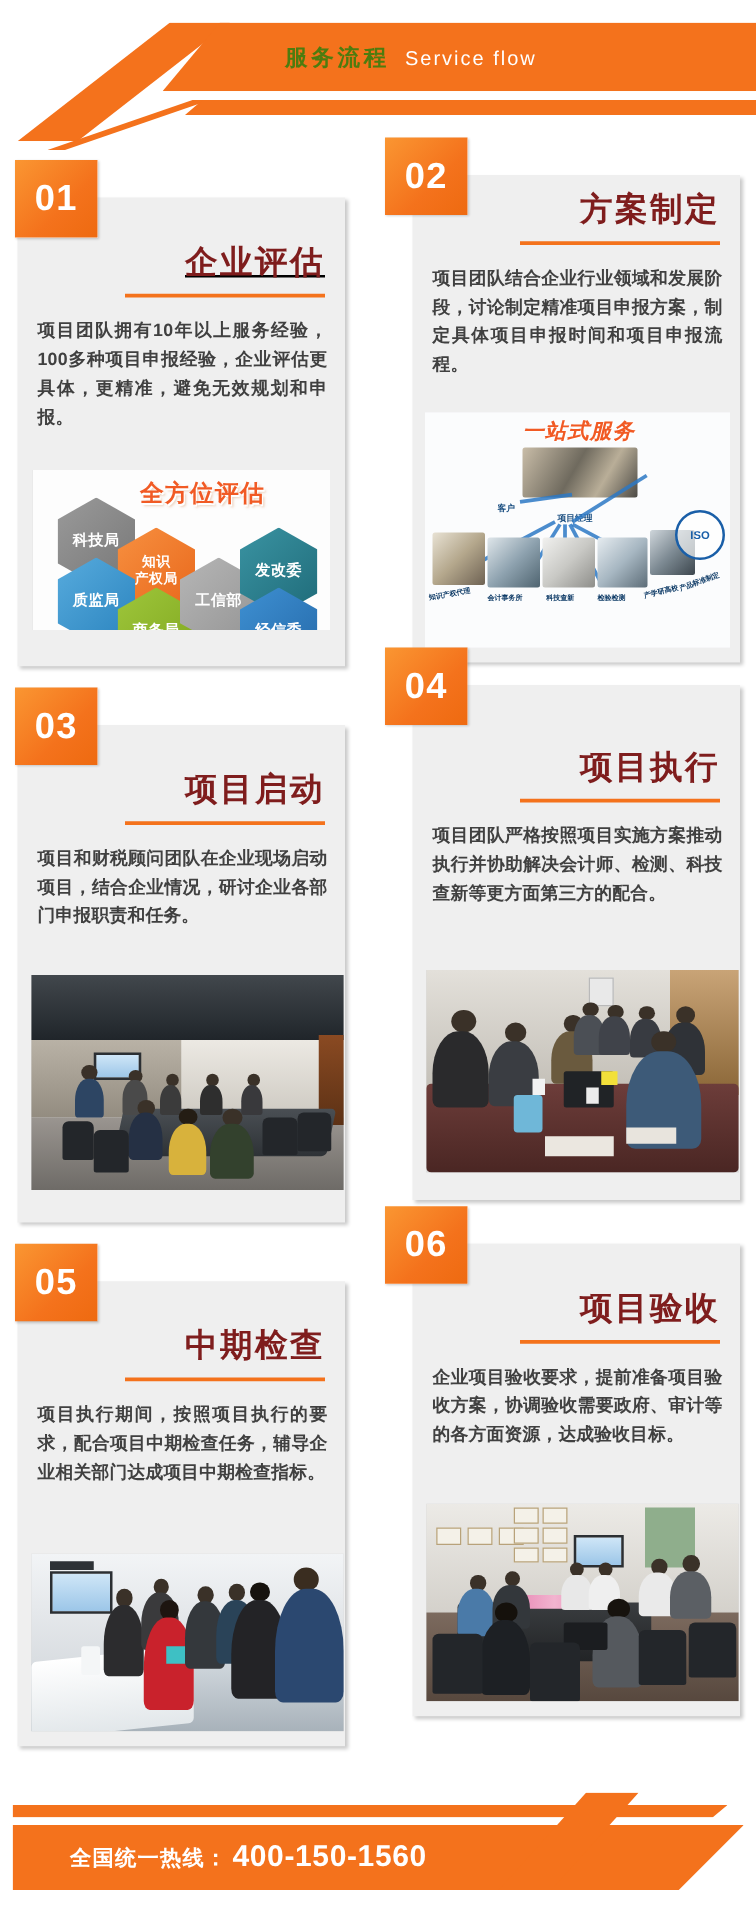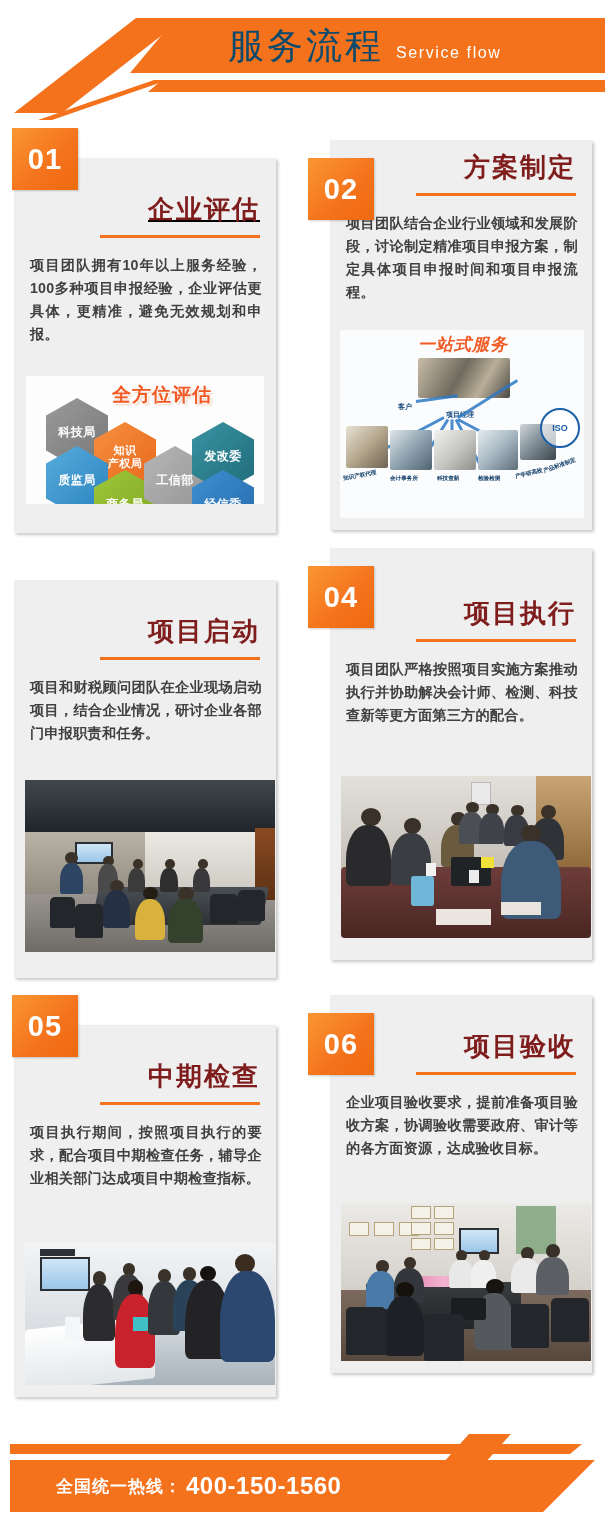--- a/index.html
+++ b/index.html
@@ -30,40 +30,40 @@
   }
   .hdr-stripe-tail {
     position:absolute; left:28px; top:80px; width:140px; height:40px;
     background:#F4721C;
     clip-path: polygon(126px 0, 140px 0, 24px 40px, 10px 40px);
   }
   .hdr-text {
     position:absolute; left:228px; top:22px; height:48px;
     display:flex; align-items:baseline; gap:12px; z-index:5;
   }
-  .hdr-title { font-size:36px; font-weight:normal; color:#0c4a6e; letter-spacing:3px; line-height:48px; }
+  .hdr-title { font-size:18px; font-weight:bold; color:#4d7c0f; letter-spacing:3px; line-height:48px; }
   .hdr-sub { font-size:16px; color:#fff; letter-spacing:1.6px; }
 
   
   .card {
     position:absolute;
     background:#EFEFEF;
     box-shadow:2px 2px 3px rgba(0,0,0,0.22);
   }
   .badge {
     position:absolute; left:-2px; top:-30px;
     width:66px; height:62px;
     background:linear-gradient(135deg,#FA9632 0%,#F4721C 60%,#EE6A10 100%);
     color:#fff; font-size:29px; font-weight:bold;
     display:flex; align-items:center; justify-content:center;
     letter-spacing:1px;
     box-shadow:1px 1px 2px rgba(0,0,0,0.2);
     z-index:4;
   }
-  .card.right .badge { left:-22px;margin-top:48px; }
+  .card.right .badge { left:-22px; }
   .card-title {
     font-size:26px; font-weight:bold; color:#7f1d1d;
     letter-spacing:2px; text-align:right;
     padding:0 16px 0 0;
   }
   .title-rule { height:3px; background:#F4721C; margin:8px 16px 0 auto; }
   .card-body {
     font-size:14.2px; line-height:1.62; color:#404040;
     padding:16px 14px 8px 16px; text-align:justify;
     font-weight:bold; letter-spacing:0.2px;
@@ -232,20 +232,21 @@
         <div class="oss-lbl sm" style="left:50px; top:145px;">会计事务所</div>
         <div class="oss-lbl sm" style="left:97px; top:145px;">科技查新</div>
         <div class="oss-lbl sm" style="left:138px; top:145px;">检验检测</div>
         <div class="oss-lbl sm" style="left:175px; top:140px; transform:rotate(-14deg);">产学研高校</div>
         <div class="oss-lbl sm" style="left:203px; top:132px; transform:rotate(-20deg);">产品标准制定</div>
       </div>
     </div>
   </div>
 
   <div class="card" style="left:14px; top:580px; width:262px; height:398px;">
+    <div class="badge">03</div>
     <div style="padding-top:34px;">
       <div class="card-title">项目启动</div>
       <div class="title-rule" style="width:160px;"></div>
     </div>
     <div class="card-body">项目和财税顾问团队在企业现场启动项目，结合企业情况，研讨企业各部门申报职责和任务。</div>
 
     <div class="media" style="left:11px; top:200px; width:250px; height:172px;">
       <div class="media-inner">
         <div class="ph-ceil" style="height:30%; background:linear-gradient(#41474c,#20252a);"></div>
         <div class="ph-wall" style="top:30%; height:36%; background:linear-gradient(#b9b2a6,#938c80);"></div>

